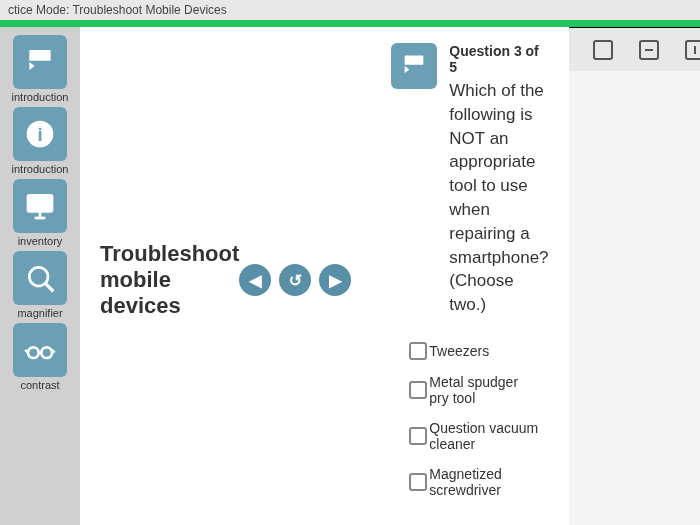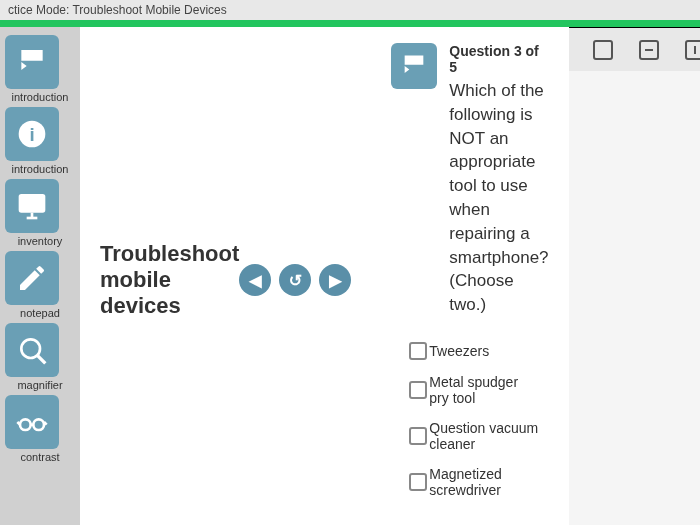--- a/index.html
+++ b/index.html
@@ -29,20 +29,21 @@
       display: flex;
       flex-direction: column;
       align-items: center;
       padding-top: 8px;
       gap: 4px;
       flex-shrink: 0;
     }
     .sidebar-item {
       display: flex;
       flex-direction: column;
+      align-items: center;
       cursor: pointer;
       width: 70px;
     }
     .sidebar-icon {
       width: 54px;
       height: 54px;
       background: #6a9fb5;
       border-radius: 6px;
       display: flex;
       align-items: center;
@@ -241,28 +242,20 @@
       <div class="sidebar-icon">
         <svg viewBox="0 0 24 24">
           <rect x="2" y="3" width="20" height="14" rx="2" ry="2"></rect>
           <line x1="8" y1="21" x2="16" y2="21" stroke="white" stroke-width="2"></line>
           <line x1="12" y1="17" x2="12" y2="21" stroke="white" stroke-width="2"></line>
         </svg>
       </div>
       <span class="sidebar-label">inventory</span>
     </div>
 
-    <div class="sidebar-item">
-      <div class="sidebar-icon">
-        <svg viewBox="0 0 24 24">
-          <path d="M3 17.25V21h3.75L17.81 9.94l-3.75-3.75L3 17.25zM20.71 7.04a1 1 0 000-1.41l-2.34-2.34a1 1 0 00-1.41 0l-1.83 1.83 3.75 3.75 1.83-1.83z"></path>
-        </svg>
-      </div>
-      <span class="sidebar-label">notepad</span>
-    </div>
 
     <div class="sidebar-item">
       <div class="sidebar-icon">
         <svg viewBox="0 0 24 24">
           <circle cx="11" cy="11" r="7" stroke="white" stroke-width="2" fill="none"></circle>
           <line x1="16" y1="16" x2="22" y2="22" stroke="white" stroke-width="2.5"></line>
         </svg>
       </div>
       <span class="sidebar-label">magnifier</span>
     </div>

